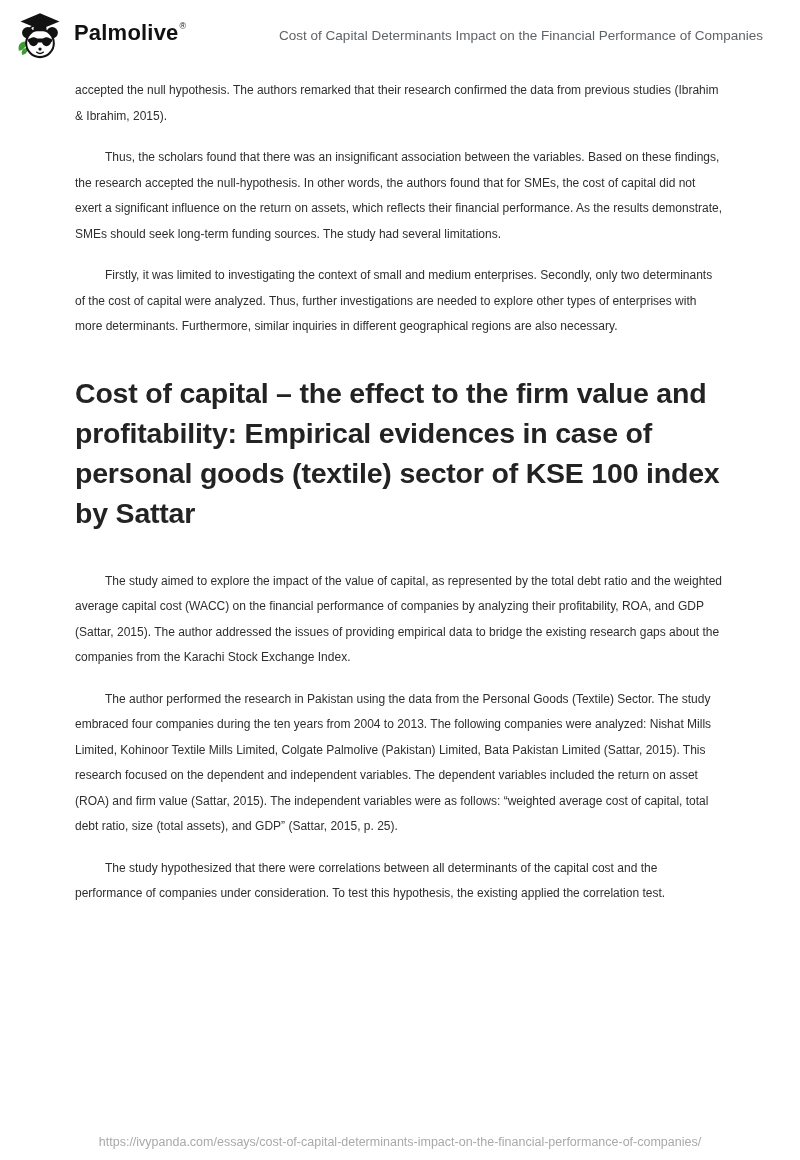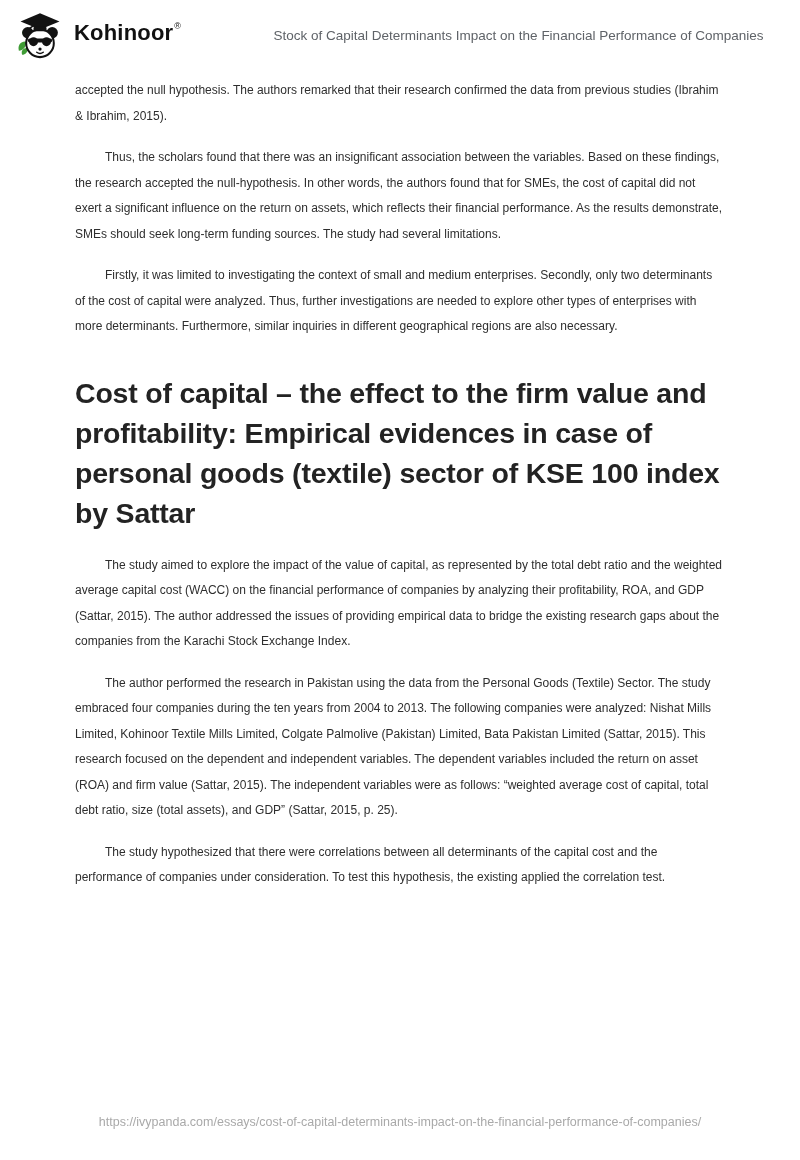--- a/index.html
+++ b/index.html
@@ -68,27 +68,27 @@
     margin-bottom: 16px;
   }
   .para.no-indent { text-indent: 0; }
   .section-heading {
     font-size: 28.5px;
     line-height: 40px;
     font-weight: 700;
     color: var(--heading-color, #232323);
     letter-spacing: -0.2px;
     margin-top: 33px;
-    margin-bottom: 20px;
+    margin-bottom: 36px;
   }
   
   .footer {
     position: absolute;
     left: 0;
-    bottom: 30px;
+    bottom: 10px;
     width: 100%;
     text-align: center;
   }
   .footer-url {
     font-size: 12.5px;
     color: var(--footer-color, #a9a9a9);
     cursor: pointer;
   }
 </style>
 </head>
@@ -117,25 +117,25 @@
           <circle cx="40" cy="39" r="5.5" fill="var(--brand-black, #121212)"></circle>
 
           <circle cx="32" cy="48" r="2" fill="var(--brand-black, #121212)"></circle>
           <path d="M28 52 Q32 55 36 52" stroke="var(--brand-black, #121212)" stroke-width="1.8" fill="none" stroke-linecap="round"></path>
 
           <polygon points="32,4 56,14 32,24 8,14" fill="var(--brand-black, #121212)"></polygon>
           <rect x="24" y="20" width="16" height="6" rx="2" fill="var(--brand-black, #121212)"></rect>
         </svg>
       </span>
       <span class="brand-wrap">
-        <span class="brand">Kohinoor</span>
+        <span class="brand">Palmolive</span>
         <span class="reg">®</span>
       </span>
     </div>
-    <div class="header-title">Stock of Capital Determinants Impact on the Financial Performance of Companies</div>
+    <div class="header-title">Cost of Capital Determinants Impact on the Financial Performance of Companies</div>
   </header>
 
   <main class="content">
     <p class="para no-indent">accepted the null hypothesis. The authors remarked that their research confirmed the data from previous studies (Ibrahim &amp; Ibrahim, 2015).</p>
     <p class="para">Thus, the scholars found that there was an insignificant association between the variables. Based on these findings, the research accepted the null-hypothesis. In other words, the authors found that for SMEs, the cost of capital did not exert a significant influence on the return on assets, which reflects their financial performance. As the results demonstrate, SMEs should seek long-term funding sources. The study had several limitations.</p>
     <p class="para">Firstly, it was limited to investigating the context of small and medium enterprises. Secondly, only two determinants of the cost of capital were analyzed. Thus, further investigations are needed to explore other types of enterprises with more determinants. Furthermore, similar inquiries in different geographical regions are also necessary.</p>
 
     <h2 class="section-heading">Cost of capital – the effect to the firm value and profitability: Empirical evidences in case of personal goods (textile) sector of KSE 100 index by Sattar</h2>
 
     <p class="para">The study aimed to explore the impact of the value of capital, as represented by the total debt ratio and the weighted average capital cost (WACC) on the financial performance of companies by analyzing their profitability, ROA, and GDP (Sattar, 2015). The author addressed the issues of providing empirical data to bridge the existing research gaps about the companies from the Karachi Stock Exchange Index.</p>

